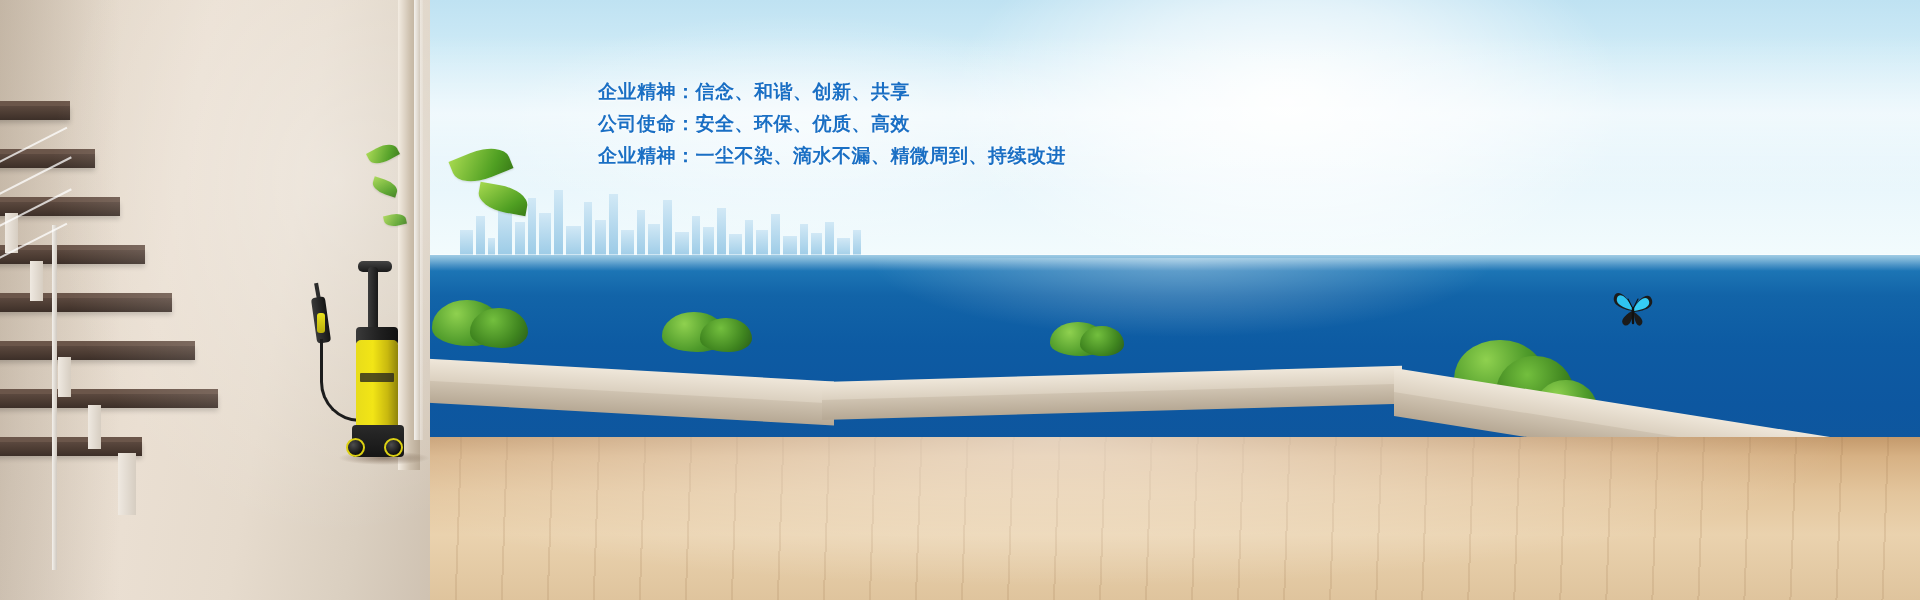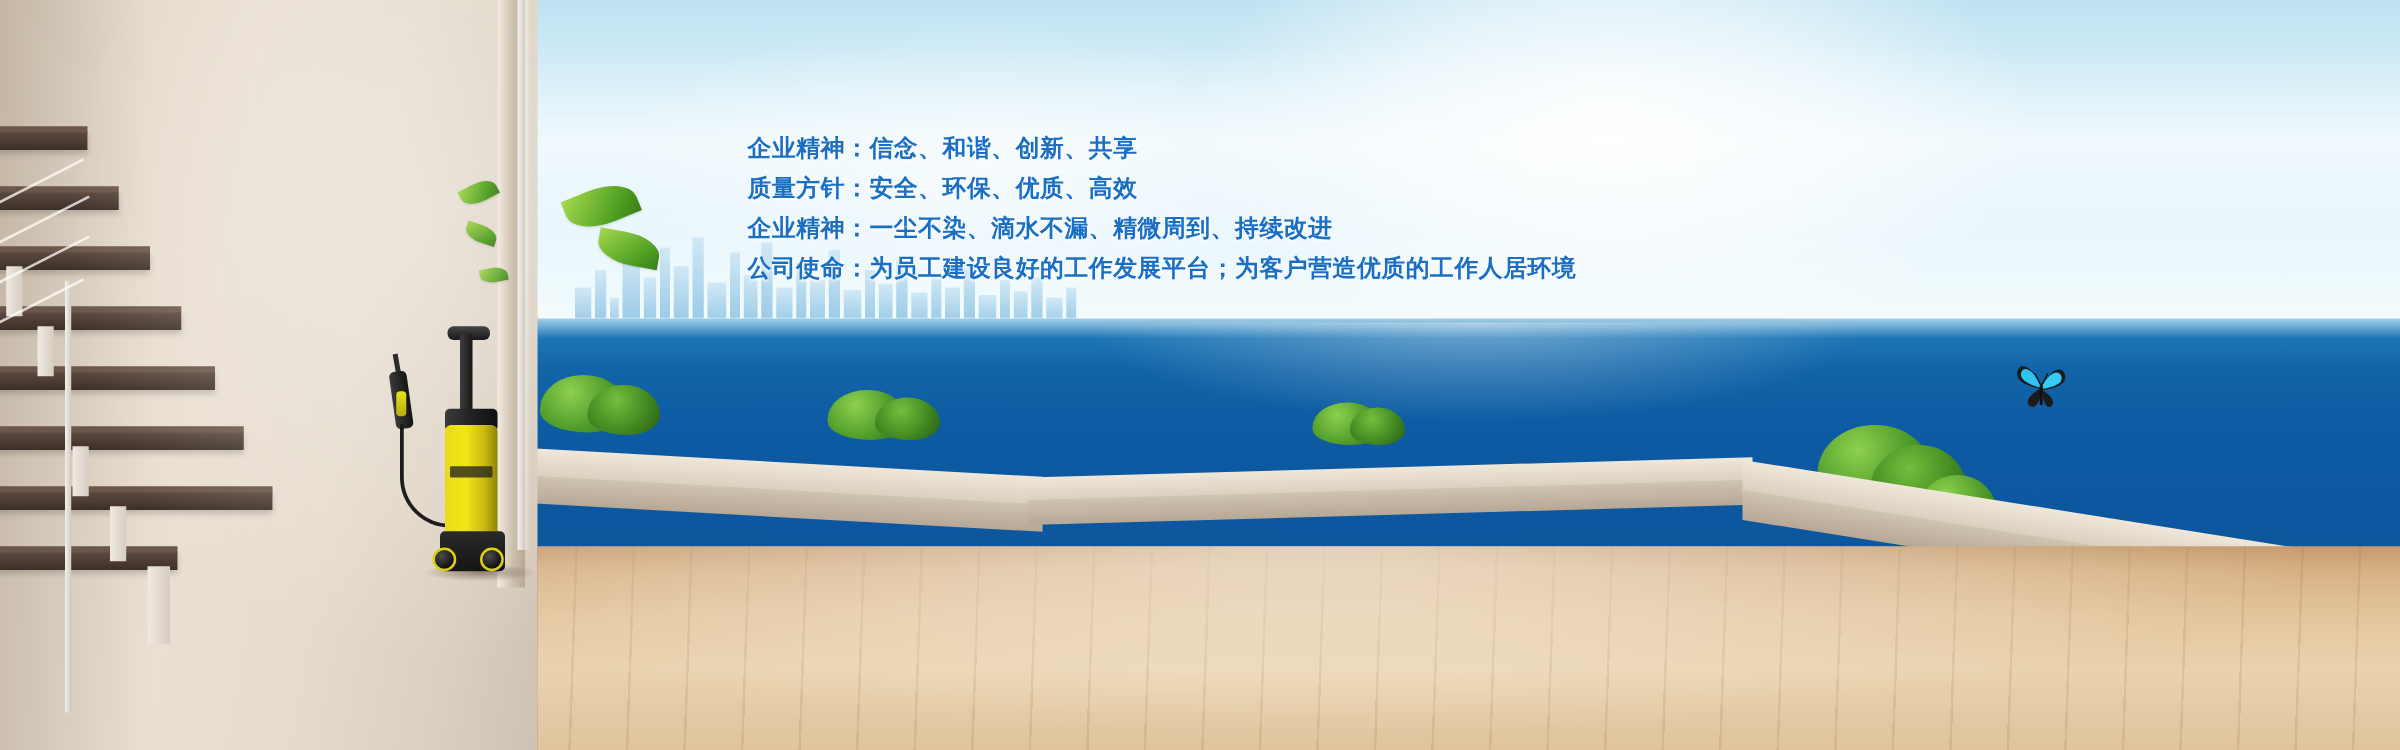--- a/index.html
+++ b/index.html
@@ -85,21 +85,21 @@
           linear-gradient(to bottom,#8a5a33,#a9743f 30%,#c08a4e 70%,#b67f46);}
   .floor-glow{position:absolute;left:430px;top:437px;width:1490px;height:163px;
         background:radial-gradient(ellipse at 42% 0%,rgba(255,255,255,.55),rgba(255,255,255,0) 65%);}
 
   
   .parapet{position:absolute;left:414px;top:350px;width:1506px;height:120px;}
   .parapet .top{position:absolute;background:linear-gradient(to bottom,#efe7da,#d9cebd);}
   .parapet .face{position:absolute;background:linear-gradient(to bottom,#cfc3b1,#b6a894);}
 
   
-  .textblock{position:absolute;left:598px;top:104px;width:760px;}
+  .textblock{position:absolute;left:598px;top:76px;width:760px;}
   .tline{font-size:19px;line-height:32px;font-weight:700;color:#1a6fc4;
          letter-spacing:.5px;white-space:nowrap;
          text-shadow:0 1px 2px rgba(255,255,255,.85),0 0 6px rgba(255,255,255,.6);}
 
   
   .washer{position:absolute;left:312px;top:255px;width:110px;height:205px;}
   .w-body{position:absolute;left:44px;top:85px;width:42px;height:95px;border-radius:5px;
           background:linear-gradient(to right,#e8dc1a,#f2e516 40%,#c9b90f 75%,#8f8409);}
   .w-top{position:absolute;left:44px;top:72px;width:42px;height:18px;border-radius:4px;
           background:linear-gradient(to right,#3a3a3a,#1e1e1e 60%,#111);}
@@ -274,18 +274,17 @@
     <div class="w-top"></div>
     <div class="w-body"></div>
     <div class="w-label"></div>
     <div class="w-base"></div>
     <div class="w-wheel" style="left:34px;"></div>
     <div class="w-wheel" style="left:72px;"></div>
   </div>
 
   <div class="textblock">
     <div class="tline">企业精神：信念、和谐、创新、共享</div>
-    <div class="tline">质量方针：安全、环保、优质、高效</div>
+    <div class="tline">公司使命：安全、环保、优质、高效</div>
     <div class="tline">企业精神：一尘不染、滴水不漏、精微周到、持续改进</div>
-    <div class="tline">公司使命：为员工建设良好的工作发展平台；为客户营造优质的工作人居环境</div>
   </div>
 
 </div>
 
 </body></html>

